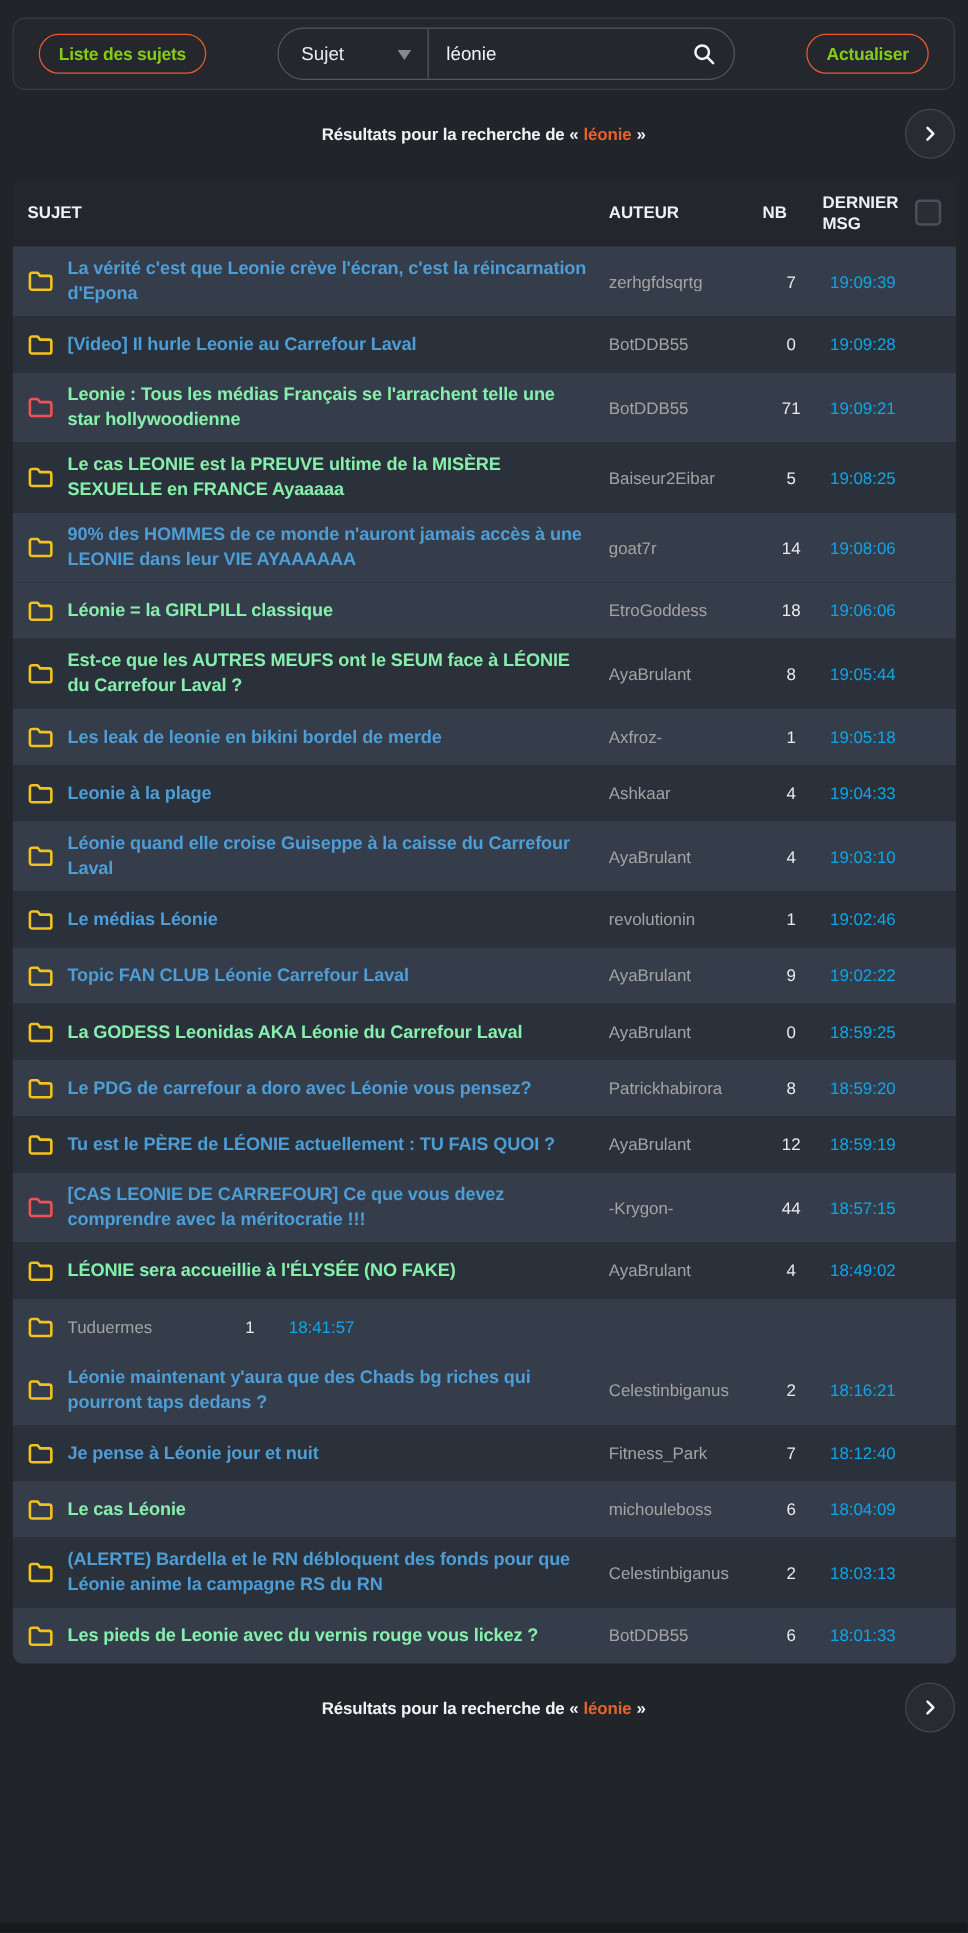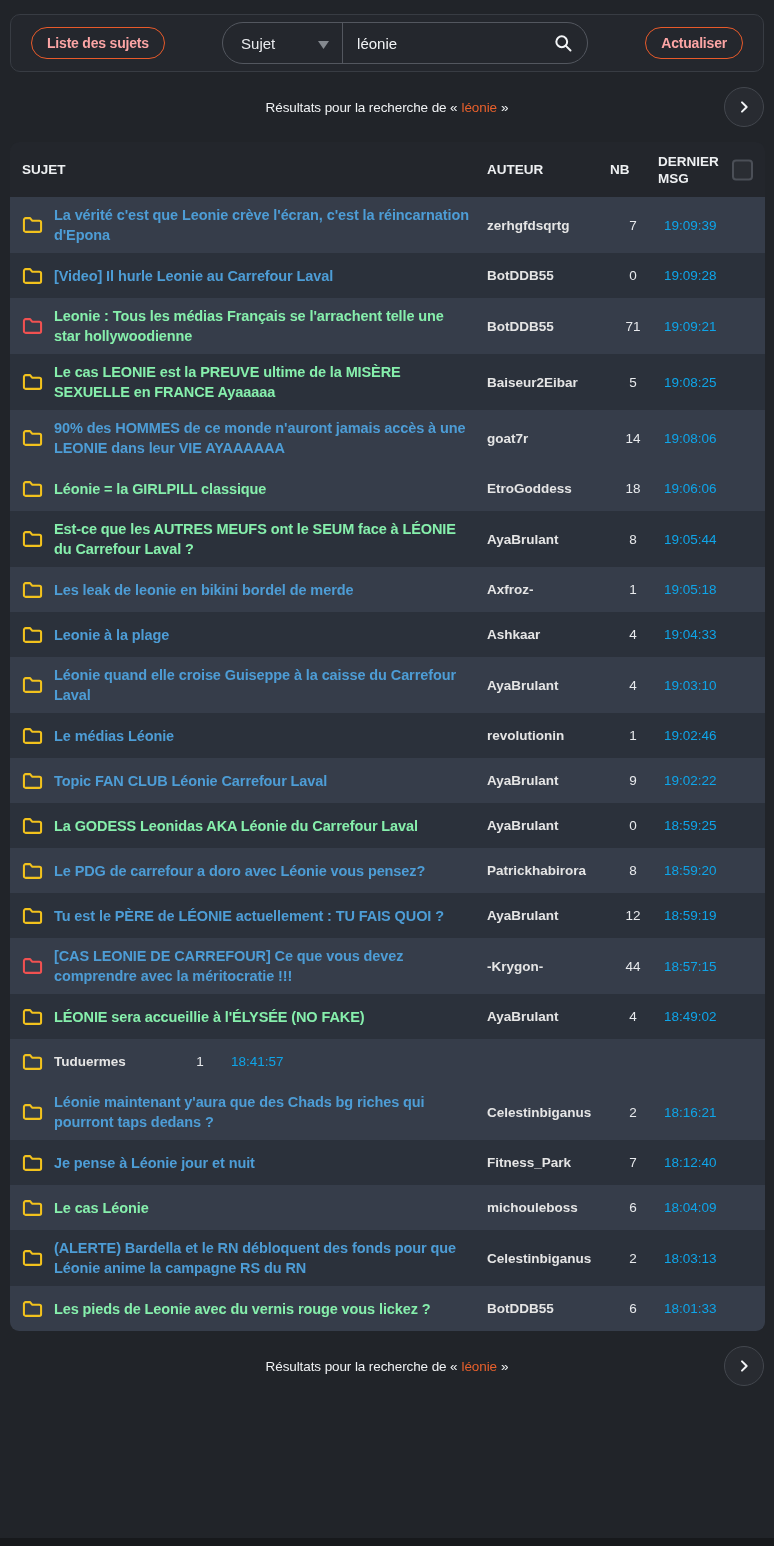--- a/index.html
+++ b/index.html
@@ -30,21 +30,21 @@
     border:1px solid #383c43;
     border-radius:10px;
     display:flex;
     align-items:center;
     justify-content:space-between;
     padding:0 20px;
   }
   .pill-btn{
     background:transparent;
     border:1.5px solid #e85a2a;
-    color:#fca5a5;
+    color:#84cc16;
     font-family:inherit;
     font-weight:bold;
     font-size:14px;
     letter-spacing:-0.2px;
     padding:7px 15px;
     border-radius:18px;
     cursor:pointer;
     white-space:nowrap;
   }
   .search-combo{
@@ -91,21 +91,21 @@
   
   .results-bar{
     position:relative;
     height:70px;
     display:flex;
     align-items:center;
     justify-content:center;
   }
   .results-text{
     color:#f0f2f4;
-    font-weight:normal;
+    font-weight:bold;
     font-size:13.5px;
     letter-spacing:-0.1px;
   }
   .results-text .query{color:#e8602c;margin:0 4px;}
   .circle-btn{
     position:absolute;
     right:10px;
     top:50%;
     transform:translateY(-50%);
     width:40px;height:40px;
@@ -170,22 +170,22 @@
     line-height:20px;
     letter-spacing:-0.1px;
     padding-right:16px;
     color:#4d9dd6;
     text-decoration:none;
     cursor:pointer;
   }
   .row.seen .title{color:#86efac;}
   .row .author{
     width:123px;flex-shrink:0;
-    color:#e5e5e5;font-size:13.5px;
-    overflow:hidden;white-space:nowrap;font-weight:bold;
+    color:#a3a3a3;font-size:13.5px;
+    overflow:hidden;white-space:nowrap;
   }
   .row .nb{
     width:46px;flex-shrink:0;
     text-align:center;
     color:#e8eaed;font-size:13.5px;
   }
   .row .time{
     width:99px;flex-shrink:0;
     box-sizing:border-box;
     padding-left:8px;

